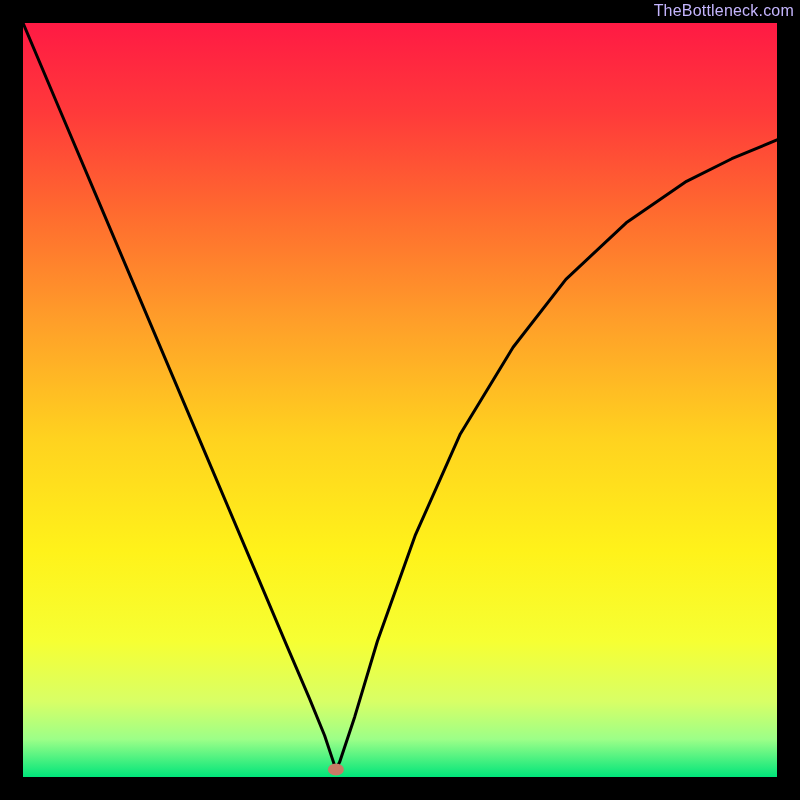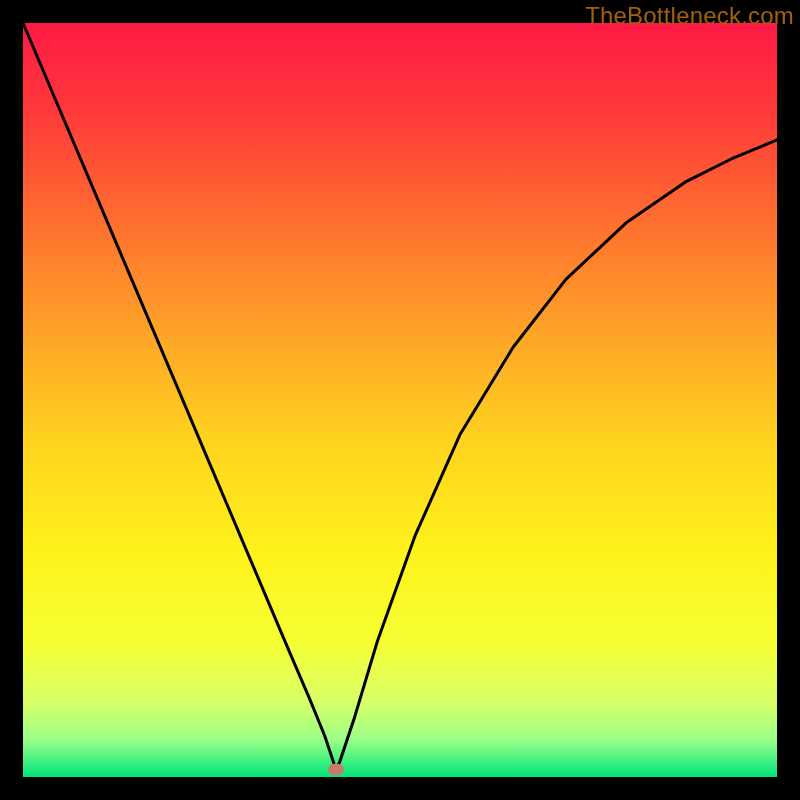--- a/index.html
+++ b/index.html
@@ -23,22 +23,22 @@
     position: absolute;
     left: 0;
     top: 0;
     width: 754px;
     height: 754px;
   }
   .watermark {
     position: absolute;
     top: 2px;
     right: 6px;
-    color: #a16207;
-    font-size: 24px;
+    color: #c4b5fd;
+    font-size: 16px;
     font-weight: 400;
     letter-spacing: 0.2px;
     z-index: 10;
   }
 </style>
 </head>
 <body>
 
 <div class="watermark">TheBottleneck.com</div>
 

